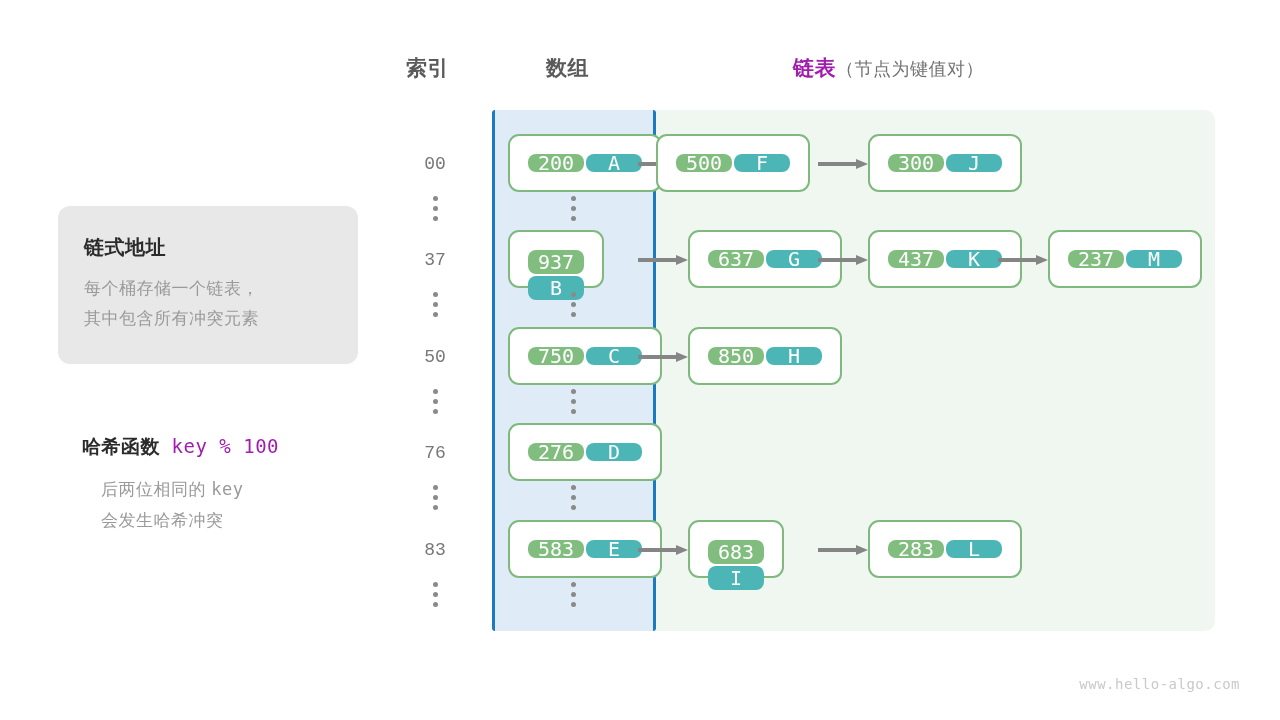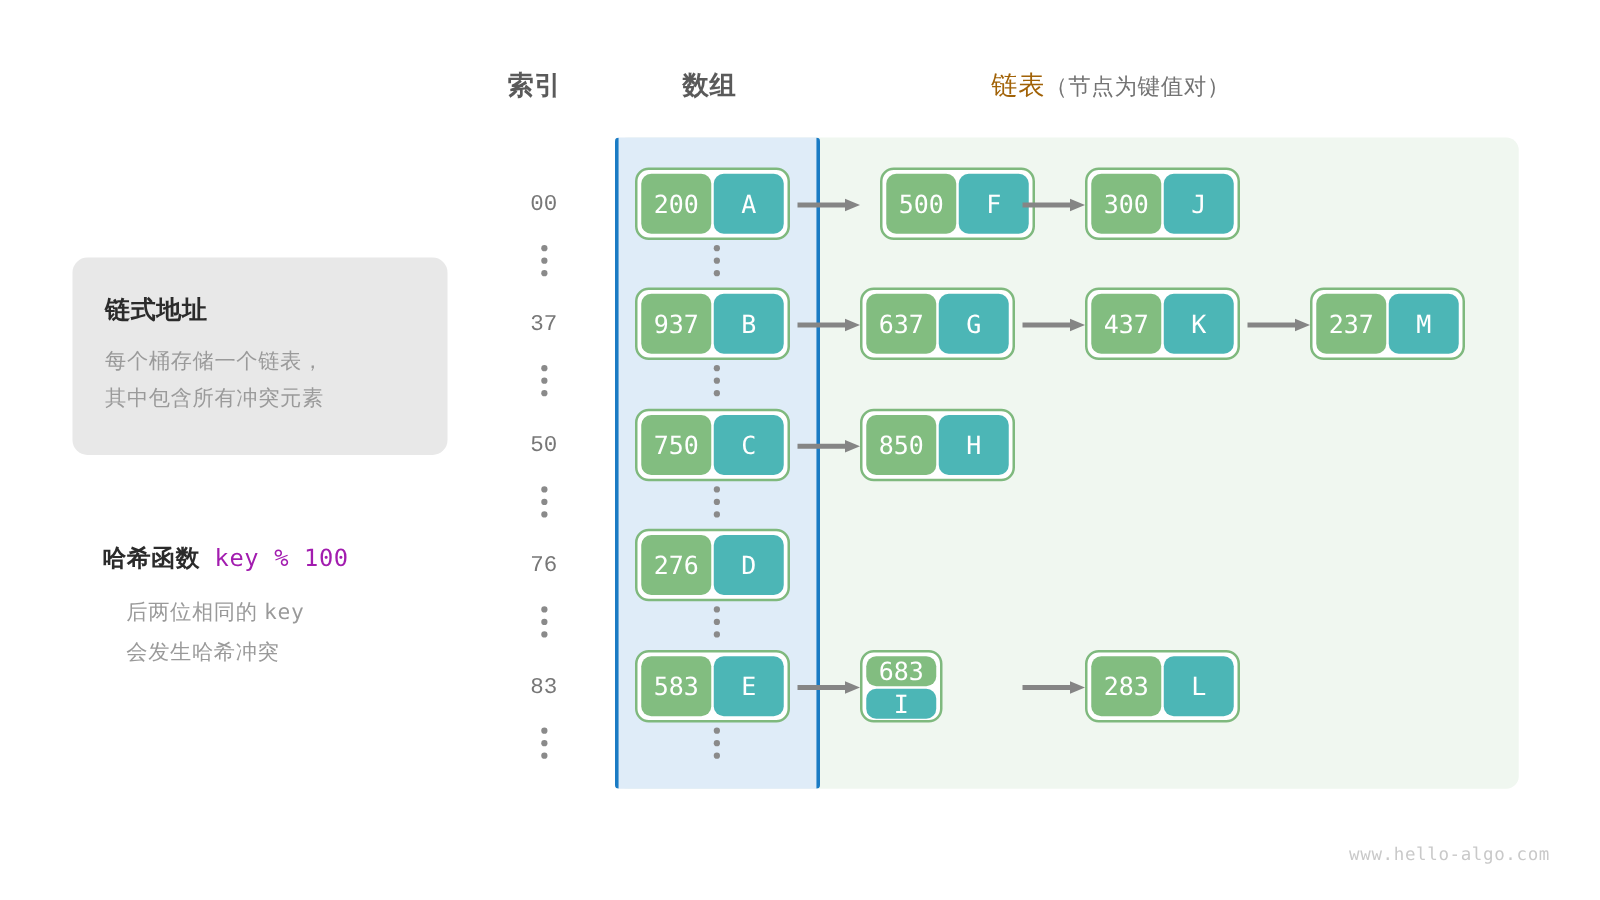--- a/index.html
+++ b/index.html
@@ -16,21 +16,21 @@
     position: absolute;
     font-size: 21px;
     font-weight: bold;
     color: #5a5a5a;
     white-space: nowrap;
     letter-spacing: 0.5px;
   }
   #hdr-index { left: 406px; top: 54px; }
   #hdr-array { left: 546px; top: 54px; }
   #hdr-list  { left: 793px; top: 54px; }
-  #hdr-list .ll-main { color: #a16207; font-weight: normal; }
+  #hdr-list .ll-main { color: #a21caf; font-weight: bold; }
   #hdr-list .ll-sub  { color: #737373; font-weight: normal; font-size: 18px; }
 
   
   #info-card {
     position: absolute;
     left: 58px; top: 206px;
     width: 300px; height: 158px;
     background: #e8e8e8;
     border-radius: 12px;
   }
@@ -97,21 +97,21 @@
     line-height: 60px;
   }
 
   
   .node {
     position: absolute;
     height: 58px;
     border: 2px solid #7fb97e;
     border-radius: 11px;
     background: #ffffff;
-    padding: 3px;
+    padding: 18px;
     display: flex;
     gap: 2px;
   }
   .cell-key, .cell-val {
     display: flex; align-items: center; justify-content: center;
     color: #ffffff;
     font-family: "DejaVu Sans Mono", "Liberation Mono", monospace;
     font-size: 20px;
     border-radius: 8px;
   }
@@ -178,36 +178,36 @@
       <div class="row" style="top: 134px;">
         <div class="idx">00</div>
         <div class="node" style="left: 508px;">
           <div class="cell-key">200</div>
           <div class="cell-val">A</div>
         </div>
         <div class="arrow" style="left: 638px; width: 50px;">
           <div class="shaft"></div>
           <div class="head"></div>
         </div>
-        <div class="node" style="left: 704px;">
+        <div class="node" style="left: 656px;">
           <div class="cell-key">500</div>
           <div class="cell-val">F</div>
         </div>
         <div class="arrow" style="left: 818px; width: 50px;">
           <div class="shaft"></div>
           <div class="head"></div>
         </div>
         <div class="node" style="left: 868px;">
           <div class="cell-key">300</div>
           <div class="cell-val">J</div>
         </div>
       </div>
       <div class="row" style="top: 230px;">
         <div class="idx">37</div>
-        <div class="node" style="left: 508px;">
+        <div class="node" style="left: 508px; flex-direction: column;">
           <div class="cell-key">937</div>
           <div class="cell-val">B</div>
         </div>
         <div class="arrow" style="left: 638px; width: 50px;">
           <div class="shaft"></div>
           <div class="head"></div>
         </div>
         <div class="node" style="left: 688px;">
           <div class="cell-key">637</div>
           <div class="cell-val">G</div>

